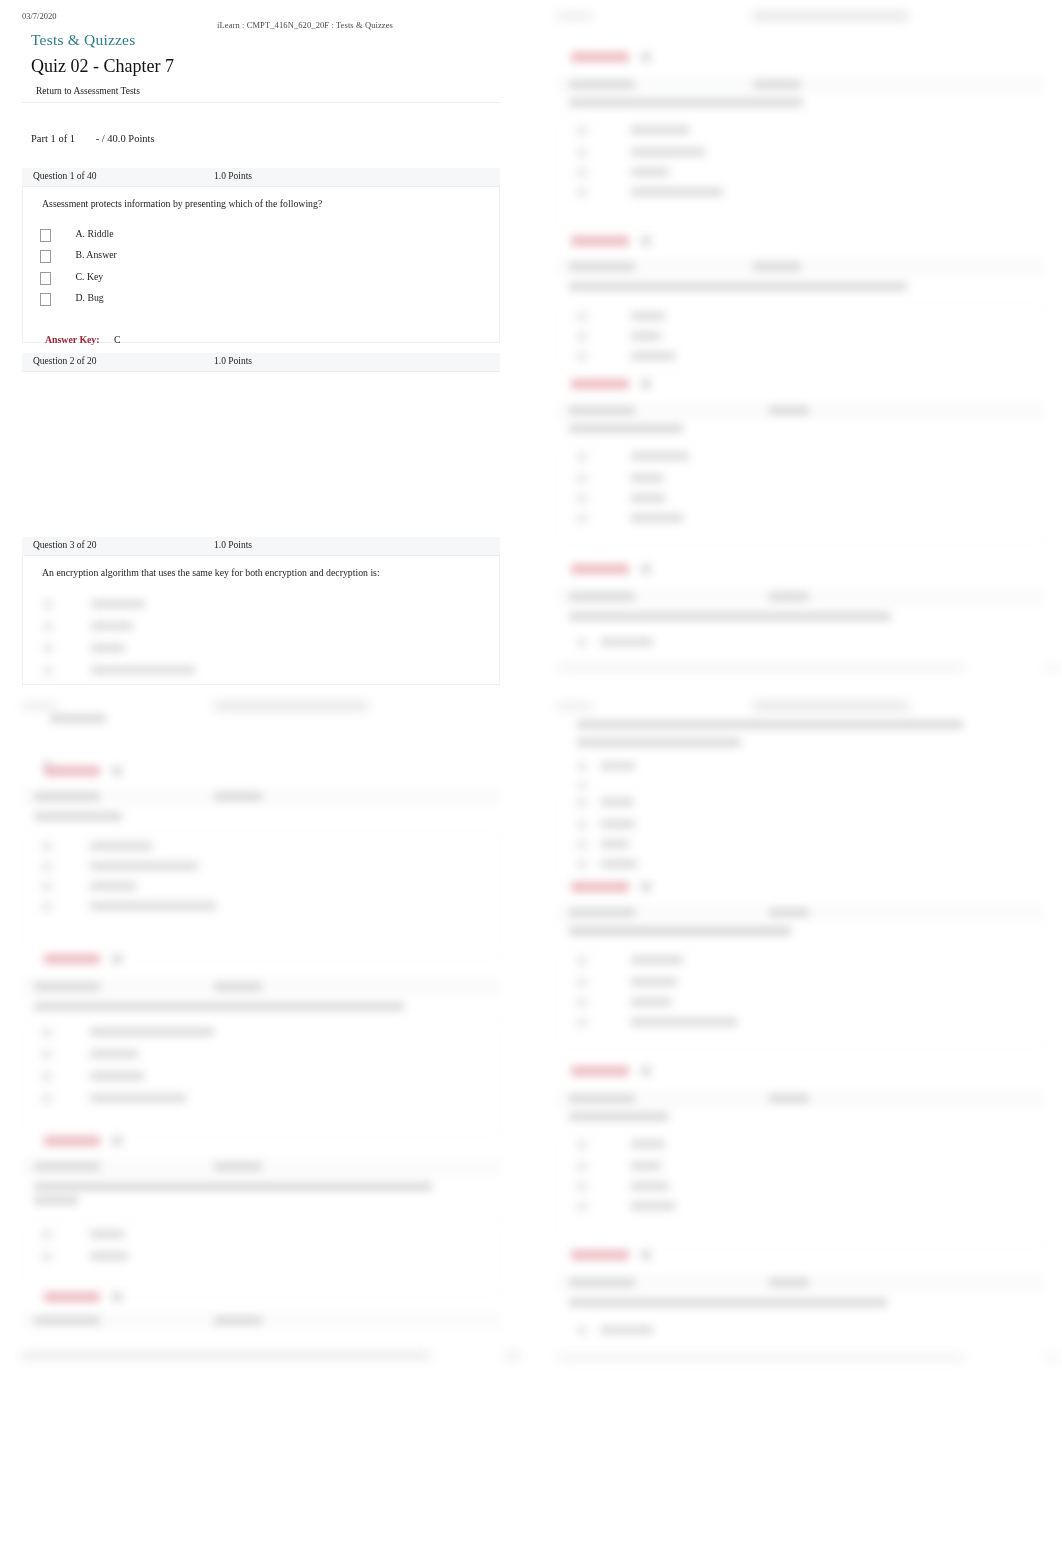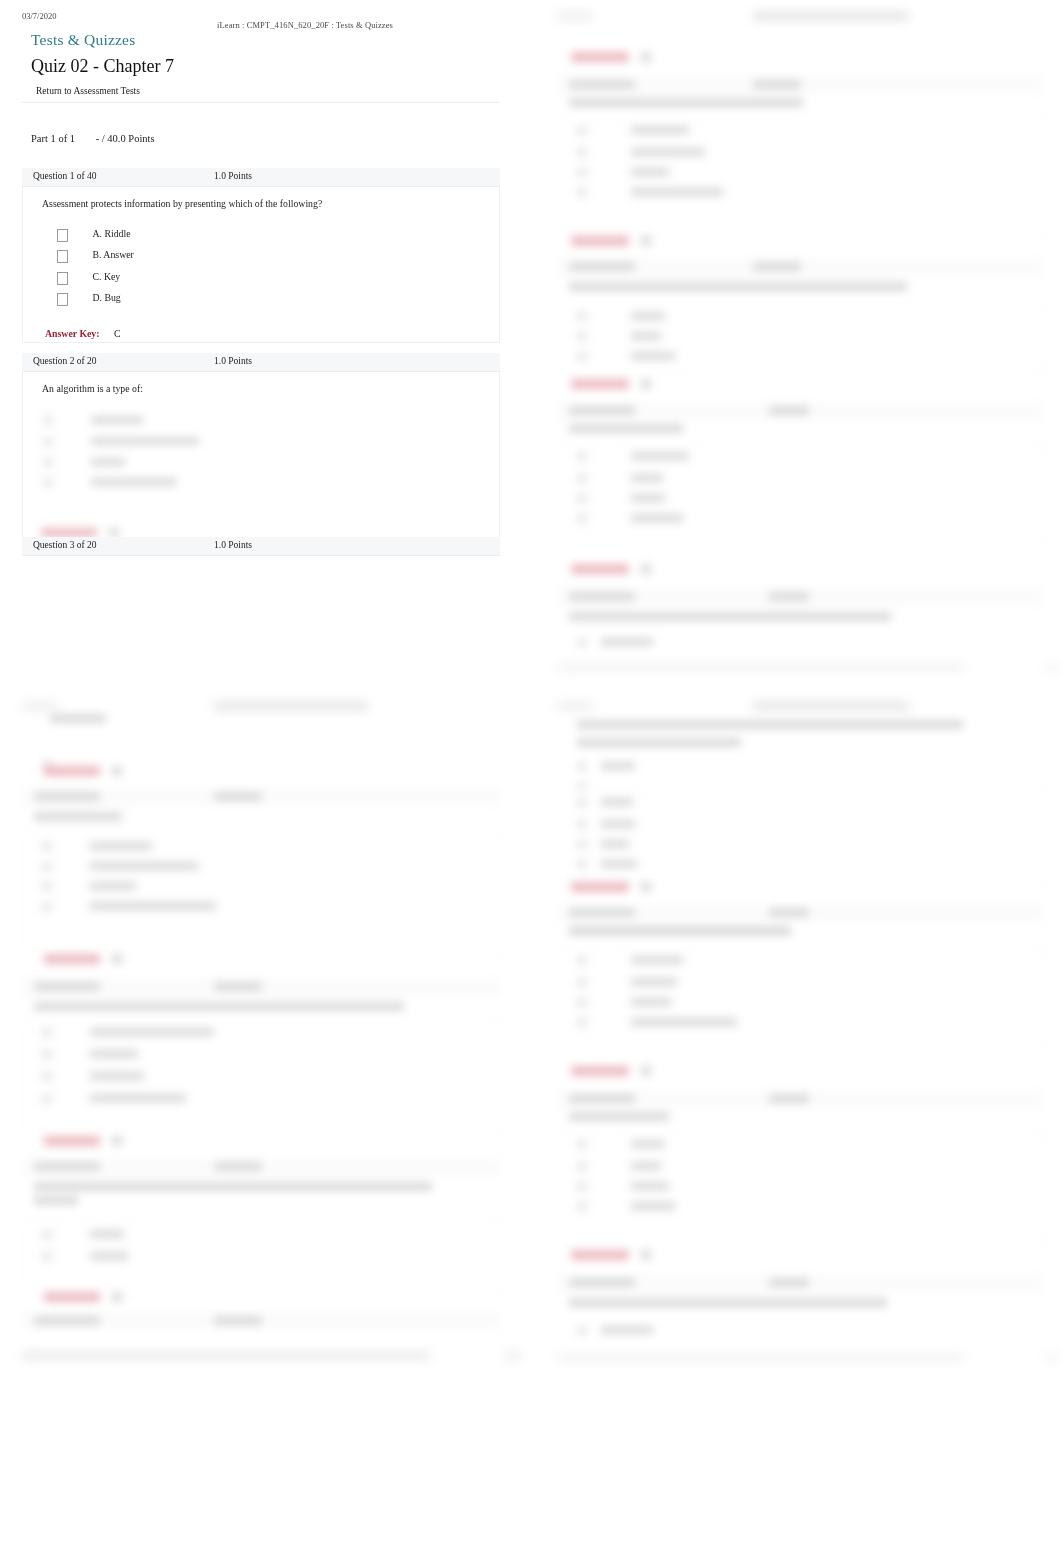--- a/index.html
+++ b/index.html
@@ -63,21 +63,21 @@
   .q-head .qpts{position:absolute;left:192px;top:3px;font-size:9.5px;color:#1c1c1c;}
   .q-body{
     position:relative;
     background:#ffffff;
     border:1px solid #f0f0f0;border-top:none;
   }
   .q-text{
     position:absolute;left:19px;top:11px;
     font-size:9.8px;color:#1c1c1c;white-space:nowrap;
   }
-  .opt{position:absolute;left:34px;font-size:9.8px;color:#1c1c1c;}
+  .opt{position:absolute;left:17px;font-size:9.8px;color:#1c1c1c;}
   .opt .radio{
     display:inline-block;width:9px;height:11px;
     border:1px solid #9a9a9a;color:transparent;
     vertical-align:-2px;
   }
   .opt .olabel{display:inline-block;margin-left:22px;}
   .ans-key{
     position:absolute;left:22px;
     font-size:9.8px;
   }
@@ -139,57 +139,52 @@
         </div>
         <div class="opt" style="top:84px;">
           <span class="radio">☐</span>
           <span class="olabel">C. Key</span>
         </div>
         <div class="opt" style="top:105px;">
           <span class="radio">☐</span>
           <span class="olabel">D. Bug</span>
         </div>
 
-        <div class="ans-key" style="top:141px;">
+        <div class="ans-key" style="top:147px;">
           <span class="akl">Answer Key:</span>
           <span class="akv">C</span>
         </div>
       </div>
     </div>
 
     <div class="q-block" style="top:353px;">
       <div class="q-head">
         <span class="qnum">Question 2 of 20</span>
         <span class="qpts">1.0 Points</span>
       </div>
-      <div class="q-body" style="height:167px;">
-        <div class="q-text">An algorithm is a type of:</div>
-
-        <div class="blur soft" style="left:0;top:40px;width:420px;height:90px;">
-          <div class="bar faint" style="left:20px;top:4px;width:10px;height:9px;"></div>
-          <div class="bar light" style="left:68px;top:4px;width:52px;height:8px;"></div>
-          <div class="bar faint" style="left:20px;top:25px;width:10px;height:9px;"></div>
-          <div class="bar light" style="left:68px;top:25px;width:108px;height:8px;"></div>
-          <div class="bar faint" style="left:20px;top:46px;width:10px;height:9px;"></div>
-          <div class="bar light" style="left:68px;top:46px;width:34px;height:8px;"></div>
-          <div class="bar faint" style="left:20px;top:66px;width:10px;height:9px;"></div>
-          <div class="bar light" style="left:68px;top:66px;width:86px;height:8px;"></div>
-        </div>
-
-        <div class="blur soft" style="left:18px;top:155px;width:120px;height:12px;">
-          <div class="bar red" style="left:0;top:1px;width:56px;height:9px;"></div>
-          <div class="bar light" style="left:68px;top:1px;width:10px;height:9px;"></div>
-        </div>
-      </div>
     </div>
 
     <div class="q-block" style="top:537px;">
       <div class="q-head">
         <span class="qnum">Question 3 of 20</span>
         <span class="qpts">1.0 Points</span>
+      </div>
+      <div class="q-body" style="height:128px;">
+        <div class="q-text">An encryption algorithm that uses the same key for both encryption and decryption is:</div>
+
+        <div class="blur soft" style="left:0;top:40px;width:430px;height:92px;">
+          <div class="bar faint" style="left:20px;top:4px;width:10px;height:9px;"></div>
+          <div class="bar light" style="left:68px;top:4px;width:54px;height:8px;"></div>
+          <div class="bar faint" style="left:20px;top:26px;width:10px;height:9px;"></div>
+          <div class="bar light" style="left:68px;top:26px;width:42px;height:8px;"></div>
+          <div class="bar faint" style="left:20px;top:48px;width:10px;height:9px;"></div>
+          <div class="bar light" style="left:68px;top:48px;width:34px;height:8px;"></div>
+          <div class="bar faint" style="left:20px;top:70px;width:10px;height:9px;"></div>
+          <div class="bar light" style="left:68px;top:70px;width:104px;height:8px;"></div>
+        </div>
       </div>
     </div>
 
     <div class="blur heavy footer" style="left:22px;top:1352px;width:500px;">
       <div class="url" style="width:408px;"></div>
       <div class="pg" style="left:484px;"></div>
     </div>
   </div>
 
   <div class="page page-left" style="top:690px;">

